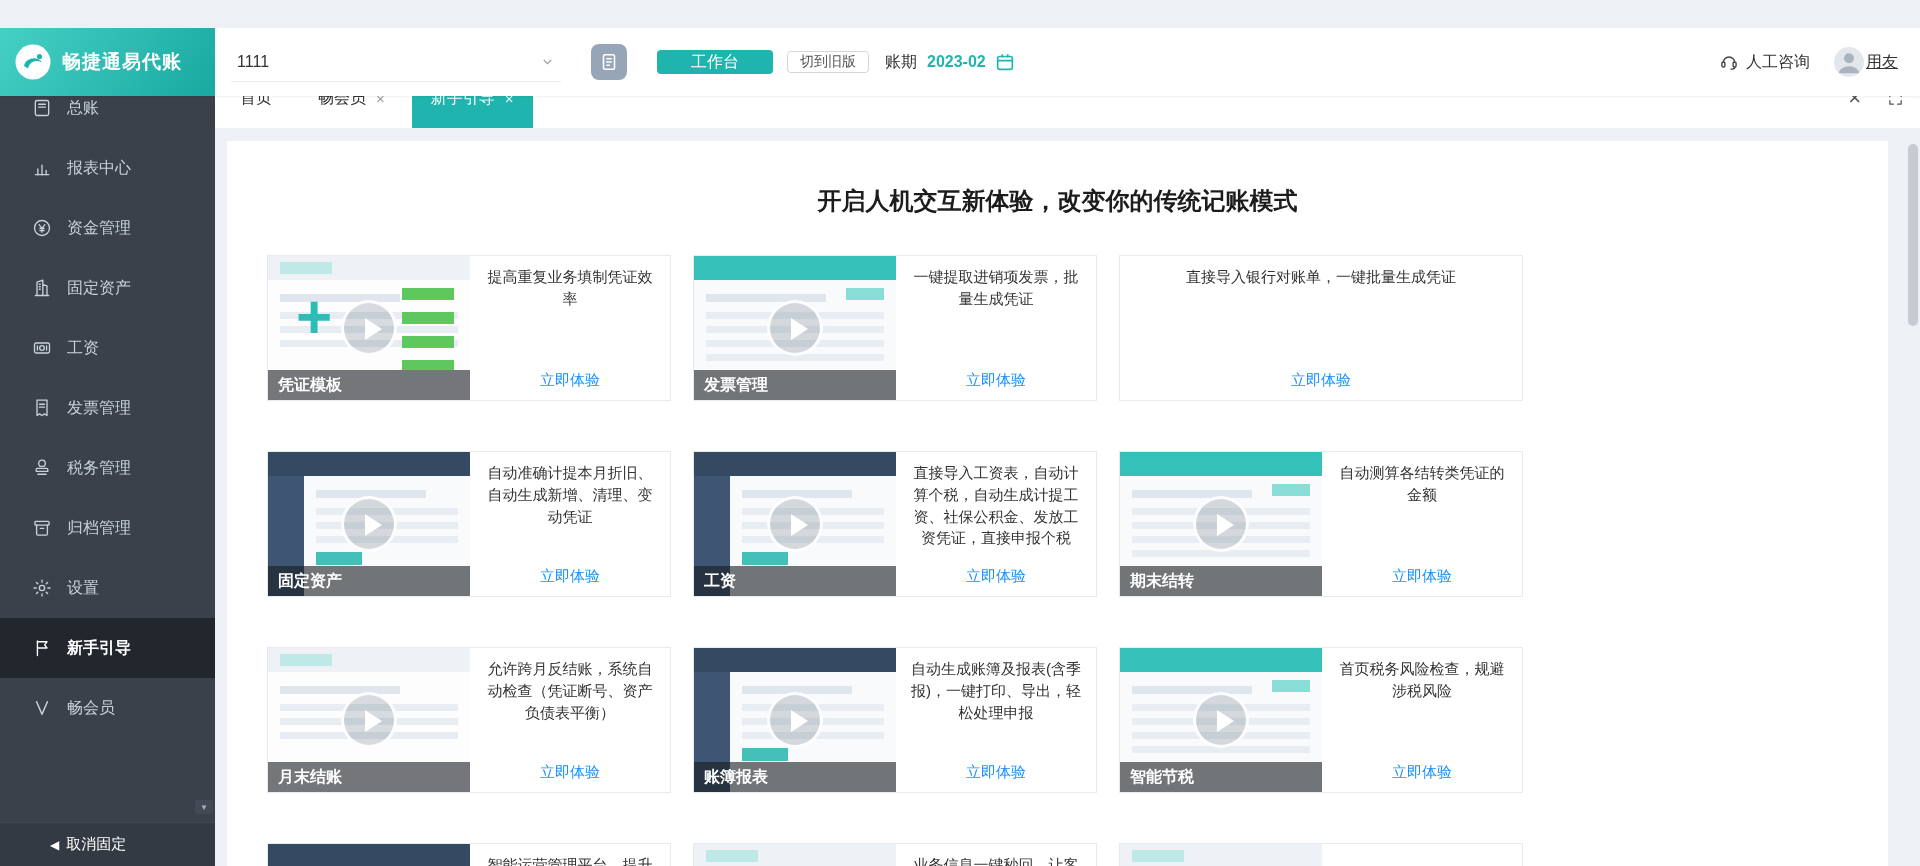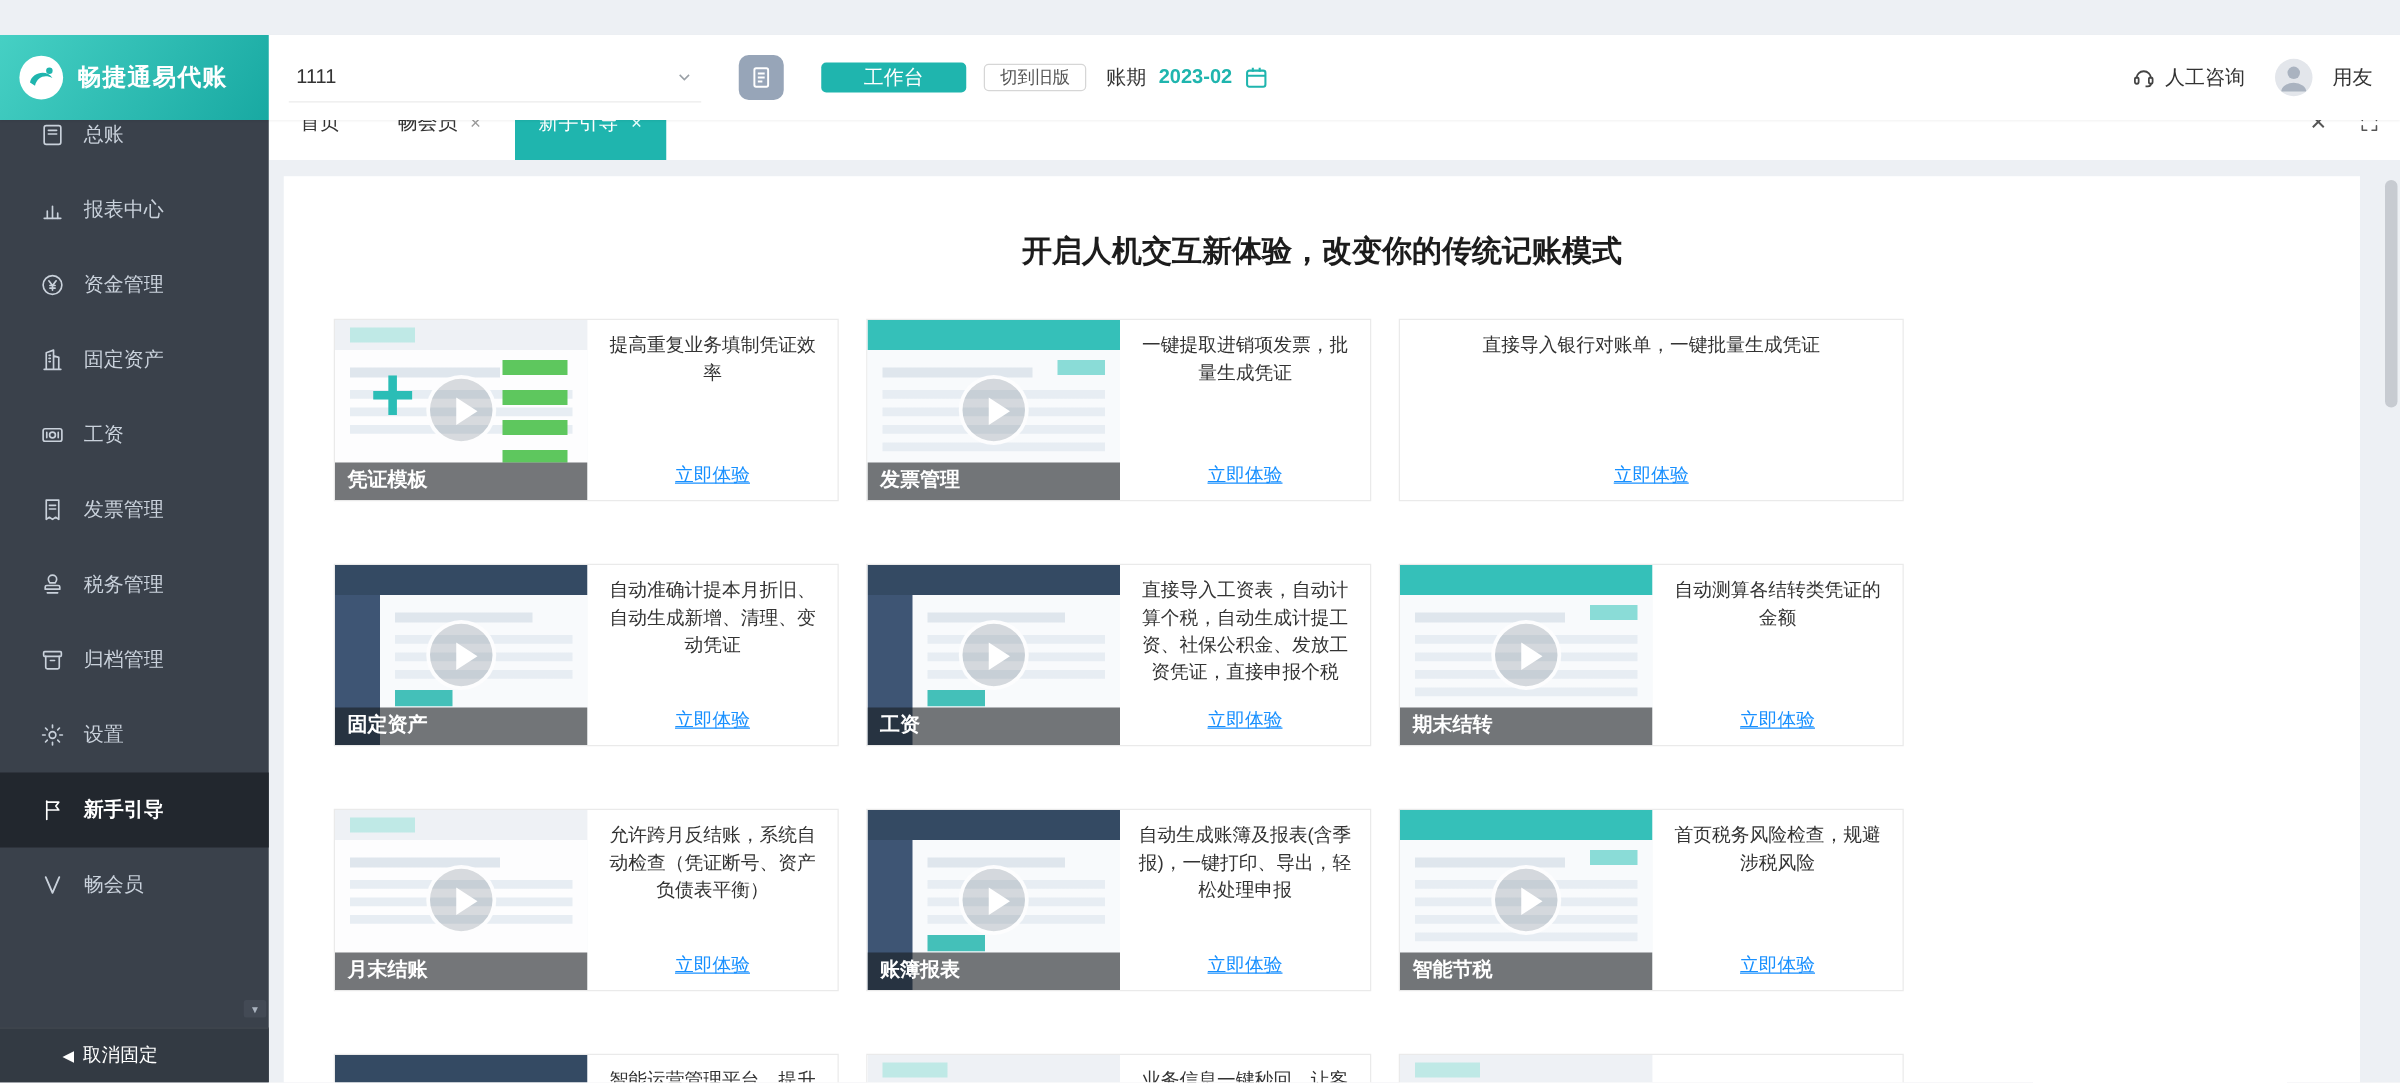--- a/index.html
+++ b/index.html
@@ -23,21 +23,21 @@
     background:#97a5b8; display:flex; align-items:center; justify-content:center; cursor:pointer; }
   .btn-teal { margin-left:30px; width:116px; height:24px; border:none; border-radius:4px;
     background:#1fb5ae; color:#fff; font-size:16px; cursor:pointer; }
   .btn-plain { margin-left:14px; height:22px; padding:0 12px; border:1px solid #d6d6d6; border-radius:4px;
     background:#fff; color:#555; font-size:14px; cursor:pointer; }
   .period-label { margin-left:16px; font-size:16px; color:#333; }
   .period-value { margin-left:10px; font-size:16px; font-weight:bold; color:#1fb5ae; cursor:pointer; }
   .cal-icon { margin-left:8px; display:flex; cursor:pointer; }
   .top-right { margin-left:auto; display:flex; align-items:center; }
   .support { display:flex; align-items:center; gap:7px; font-size:16px; color:#333; cursor:pointer; }
-  .user { display:flex; align-items:center; gap:16px; margin-left:24px; cursor:pointer; }
+  .user { display:flex; align-items:center; gap:2px; margin-left:24px; cursor:pointer;text-decoration:underline; }
   .avatar { width:30px; height:30px; border-radius:50%; background:#e3e6eb; overflow:hidden; display:flex; align-items:flex-end; justify-content:center; }
   .user-name { font-size:16px; color:#333; }
   
   .sidebar { position:absolute; left:0; top:68px; bottom:0; width:215px; background:#3a414b; z-index:9; }
   .side-nav { padding-top:10px; }
   .side-item { height:60px; display:flex; align-items:center; gap:15px; padding-left:32px;
     color:#c9d1db; font-size:16px; cursor:pointer; }
   .side-item.active { background:#22272e; color:#fff; font-weight:bold; }
   .side-icon { display:flex; width:20px; }
   .side-scroll { position:absolute; right:2px; width:18px; height:14px; display:flex; align-items:center;
@@ -100,21 +100,21 @@
       background:repeating-linear-gradient(to bottom,#5ec75e 0 12px,transparent 12px 24px); }
   .play { position:absolute; left:50%; top:50%; width:56px; height:56px; margin:-28px 0 0 -28px;
       border:3px solid rgba(255,255,255,.95); border-radius:50%; background:rgba(120,130,140,.28); cursor:pointer; }
   .play::after { content:""; position:absolute; left:21px; top:15px; width:0; height:0;
       border-left:17px solid #fff; border-top:11px solid transparent; border-bottom:11px solid transparent; }
   .thumb-label { position:absolute; left:0; right:0; bottom:0; height:30px; line-height:30px;
       padding:0 10px; background:rgba(25,28,32,.6); color:#fff; font-weight:bold; font-size:16px; }
   .thumb-label:empty { display:none; }
   .card-body { flex:1; display:flex; flex-direction:column; align-items:center; padding:0 12px; }
   .desc { padding-top:10px; font-size:15px; line-height:1.45; text-align:center; color:#333; }
-  .cta { margin:auto 16px 10px; font-size:15px; color:#1890ff; text-decoration:underline; cursor:pointer; }
+  .cta { margin:auto 16px 10px; font-size:15px; color:#1890ff; cursor:pointer; }
   .cta:empty { display:none; }
   
   .v-scrollbar { position:absolute; right:2px; top:128px; bottom:0; width:10px; }
   .v-thumb { position:absolute; top:16px; width:10px; height:182px; background:#c7cbd1; border-radius:5px; cursor:pointer; }
   svg { display:block; }
 </style>
 </head>
 <body>
 
 <header class="topbar">

